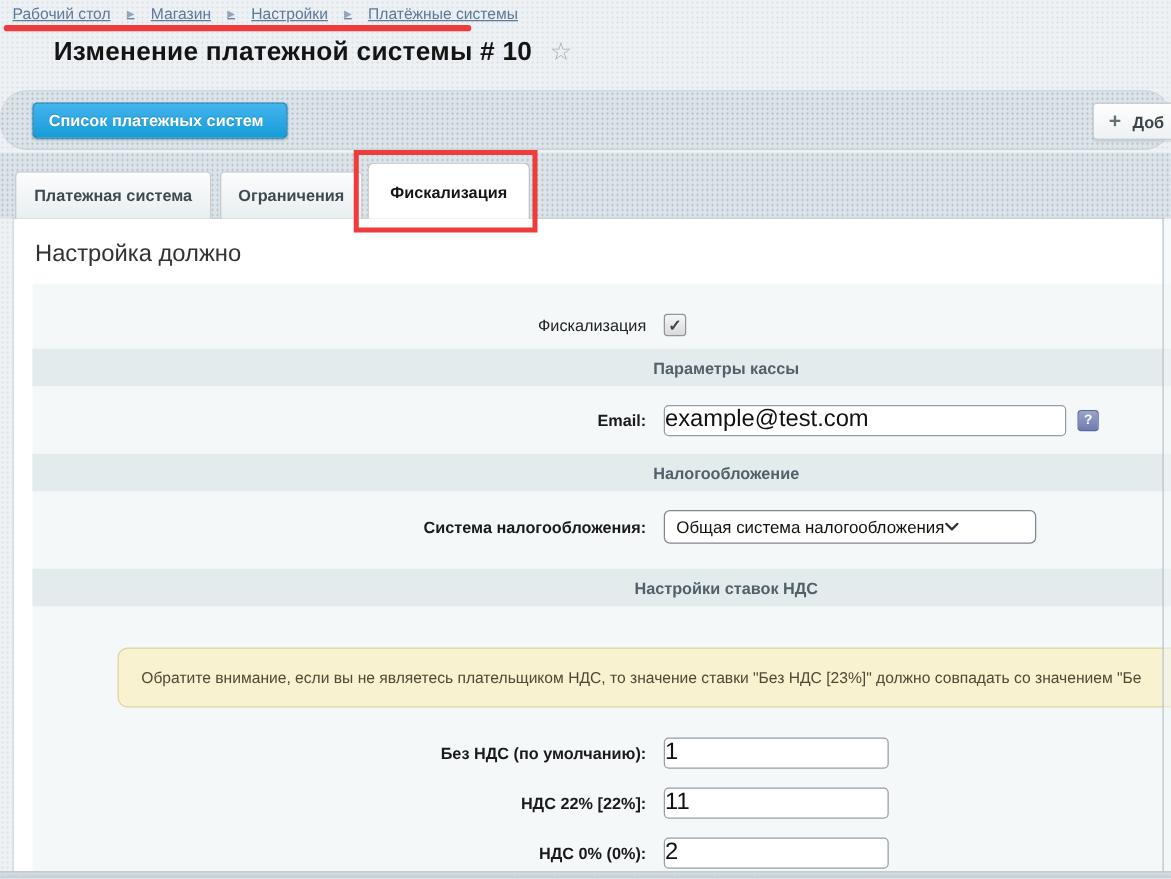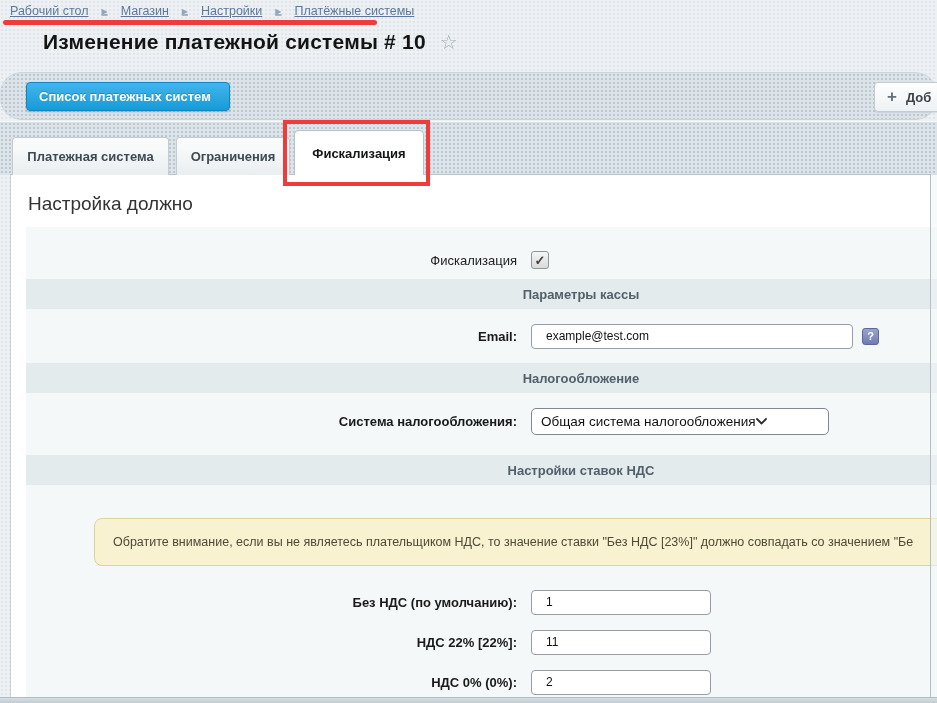--- a/index.html
+++ b/index.html
@@ -64,22 +64,22 @@
   .frow{position:absolute;left:0;width:1110px;display:flex;align-items:center;font-size:13px;}
   .flabel{width:498px;text-align:right;padding-right:7px;box-sizing:border-box;font-weight:bold;color:#1a1a1a;}
   .flabel.normal{font-weight:normal;color:#222;}
   .sec-bar{position:absolute;left:0;width:1110px;height:30px;background:#e4ebed;
     display:flex;align-items:center;justify-content:center;
     font-size:13px;font-weight:bold;color:#51606a;}
   .checkbox{width:18px;height:18px;border:1px solid #8e969c;border-radius:3px;
     background:linear-gradient(#f6f6f6,#dadada);display:flex;align-items:center;justify-content:center;
     font-size:13px;font-weight:bold;color:#3f4447;box-sizing:border-box;cursor:pointer;margin-left:7px;}
   .tinput{height:25px;border:1px solid #959da6;border-radius:4px;background:#fff;
-    font-family:"Liberation Sans",sans-serif;font-size:12px;color:#111;
-    padding:0 14px;box-sizing:border-box;outline:none;margin-left:7px;}
+    font-family:"Liberation Sans",sans-serif;font-size:19px;color:#111;
+    padding:0 0;box-sizing:border-box;outline:none;margin-left:7px;}
   .inp-email{width:322px;}
   .inp-vat{width:180px;}
   .selectbox{width:298px;height:27px;border:1px solid #80878f;border-radius:5px;background:#fff;
     display:flex;align-items:center;justify-content:flex-start;padding:0 9px;box-sizing:border-box;
     font-size:13.5px;color:#111;cursor:pointer;margin-left:7px;}
   .chev{width:11px;height:7px;flex:none;}
   .help-btn{width:17px;height:17px;margin-left:9px;border:1px solid #5b68a0;border-radius:3px;
     background:linear-gradient(#9aa4ca,#6f7cb1);color:#fff;font-size:11px;font-weight:bold;
     display:flex;align-items:center;justify-content:center;cursor:pointer;box-sizing:border-box;}
   .notice{position:absolute;left:68px;top:291px;width:1005px;height:48px;box-sizing:border-box;

